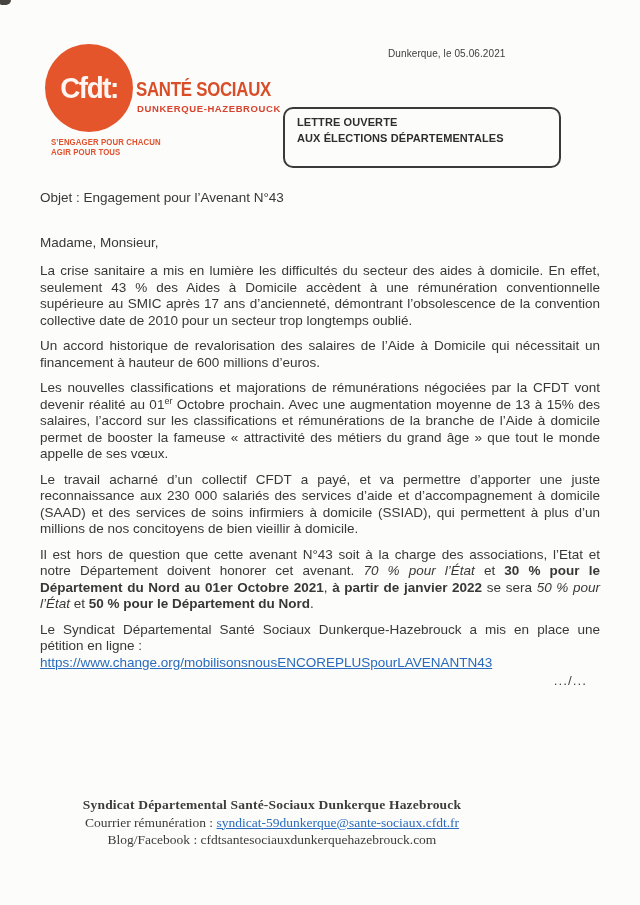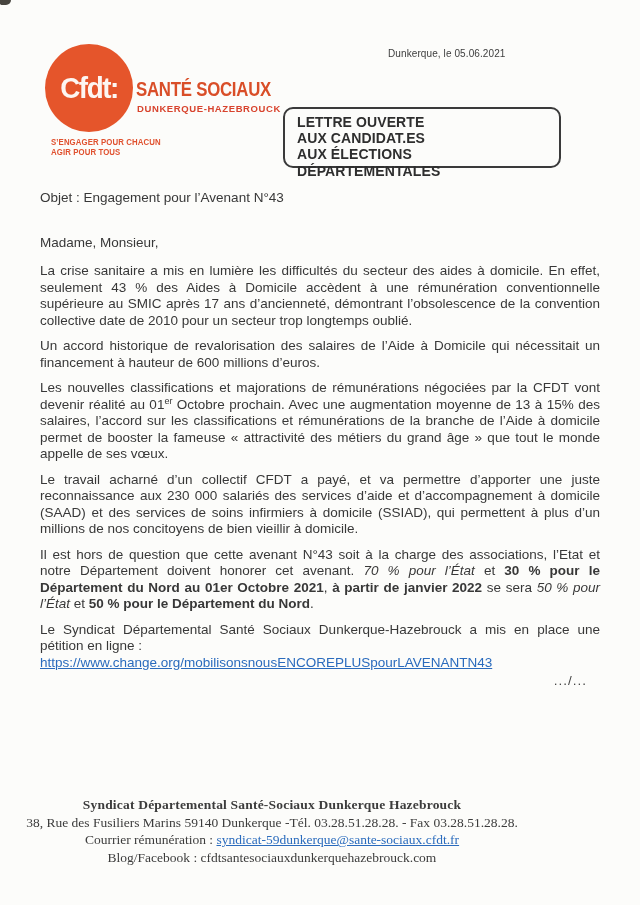--- a/index.html
+++ b/index.html
@@ -54,21 +54,21 @@
   .slogan{
     position:absolute;left:51px;top:137px;
     color:#e0512f;font-weight:bold;font-size:8.5px;line-height:10px;
     transform:scaleX(.92);transform-origin:left top;
     letter-spacing:.1px;white-space:nowrap;
   }
   .notice{
     position:absolute;left:283px;top:107px;width:278px;height:61px;
     border:2px solid #3a3a3a;border-radius:10px;
     padding:5px 8px 0 12px;
-    font-weight:bold;font-size:14px;line-height:16.2px;color:#2e2e2e;
+    font-weight:bold;font-size:11px;line-height:16.2px;color:#2e2e2e;
     letter-spacing:.1px;
   }
   
   .body{
     position:absolute;left:40px;top:190px;width:560px;
     font-size:13.5px;line-height:16.5px;color:var(--ink);
   }
   .body p{margin:0 0 9px 0;text-align:justify;}
   .body p.nj{text-align:left;}
   .subject{margin-bottom:28px !important;}
@@ -108,39 +108,37 @@
   </div>
   <div class="brand-title">SANTÉ SOCIAUX</div>
   <div class="brand-sub">DUNKERQUE-HAZEBROUCK</div>
   <div class="slogan">
     <div>S’ENGAGER POUR CHACUN</div>
     <div>AGIR POUR TOUS</div>
   </div>
 
   <div class="notice">
     <div>LETTRE OUVERTE</div>
-    <div>AUX CANDIDAT.ES</div>
     <div>AUX ÉLECTIONS DÉPARTEMENTALES</div>
   </div>
 
   <div class="body">
     <p class="subject nj">Objet : Engagement pour l’Avenant N°43</p>
     <p class="salutation nj">Madame, Monsieur,</p>
 
     <p><span>La crise sanitaire a mis en lumière les difficultés du secteur des aides à domicile. En effet, seulement 43 % des Aides à Domicile accèdent à une rémunération conventionnelle supérieure au SMIC après 17 ans d’ancienneté, démontrant l’obsolescence de la convention collective date de 2010 pour un secteur trop longtemps oublié.</span></p>
     <p><span>Un accord historique de revalorisation des salaires de l’Aide à Domicile qui nécessitait un financement à hauteur de 600 millions d’euros.</span></p>
     <p><span>Les nouvelles classifications et majorations de rémunérations négociées par la CFDT vont devenir réalité au 01</span><sup>er</sup><span> Octobre prochain. Avec une augmentation moyenne de 13 à 15% des salaires, l’accord sur les classifications et rémunérations de la branche de l’Aide à domicile permet de booster la fameuse « attractivité des métiers du grand âge » que tout le monde appelle de ses vœux.</span></p>
     <p><span>Le travail acharné d’un collectif CFDT a payé, et va permettre d’apporter une juste reconnaissance aux 230 000 salariés des services d’aide et d’accompagnement à domicile (SAAD) et des services de soins infirmiers à domicile (SSIAD), qui permettent à plus d’un millions de nos concitoyens de bien vieillir à domicile.</span></p>
     <p><span>Il est hors de question que cette avenant N°43 soit à la charge des associations, l’Etat et notre Département doivent honorer cet avenant. </span><span class="i">70 % pour l’État</span><span> et </span><span class="b">30 % pour le Département du Nord au 01er Octobre 2021</span><span>, </span><span class="b">à partir de janvier 2022</span><span> se sera </span><span class="i">50 % pour l’État</span><span> et </span><span class="b">50 % pour le Département du Nord</span><span>.</span></p>
     <p class="tight"><span>Le Syndicat Départemental Santé Sociaux Dunkerque-Hazebrouck a mis en place une pétition en ligne :</span></p>
 
     <p class="tight nj"><a class="link">https://www.change.org/mobilisonsnousENCOREPLUSpourLAVENANTN43</a></p>
     <p class="dots nj">.../...</p>
   </div>
 
   <div class="footer">
     <div class="org">Syndicat Départemental Santé-Sociaux Dunkerque Hazebrouck</div>
-    <div>38, Rue des Fusiliers Marins  59140 Dunkerque -Tél. 03.28.51.28.28. - Fax 03.28.51.28.28.</div>
     <div><span>Courrier rémunération : </span><a class="link">syndicat-59dunkerque@sante-sociaux.cfdt.fr</a></div>
     <div>Blog/Facebook : cfdtsantesociauxdunkerquehazebrouck.com</div>
   </div>
 
 </div>
 
 </body></html>

